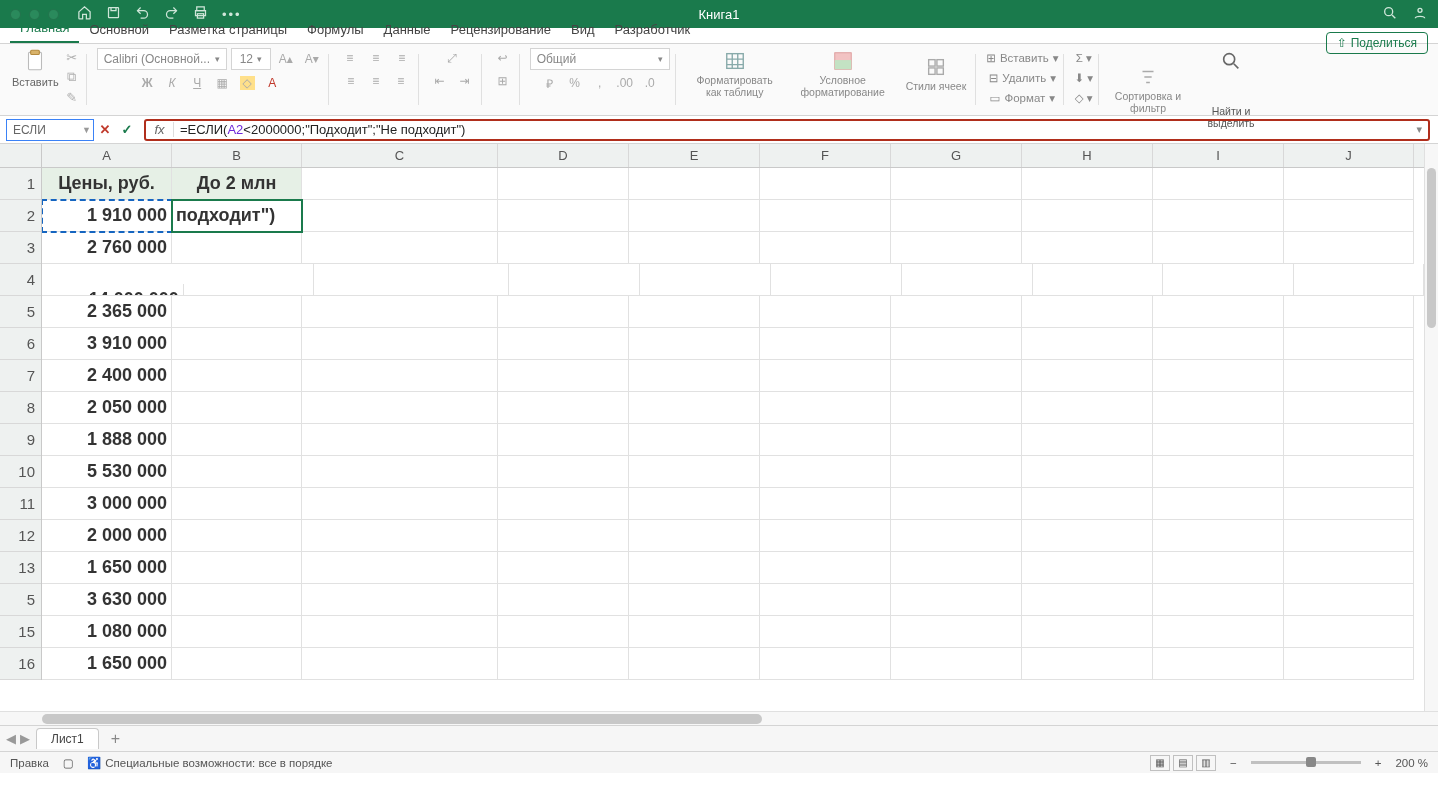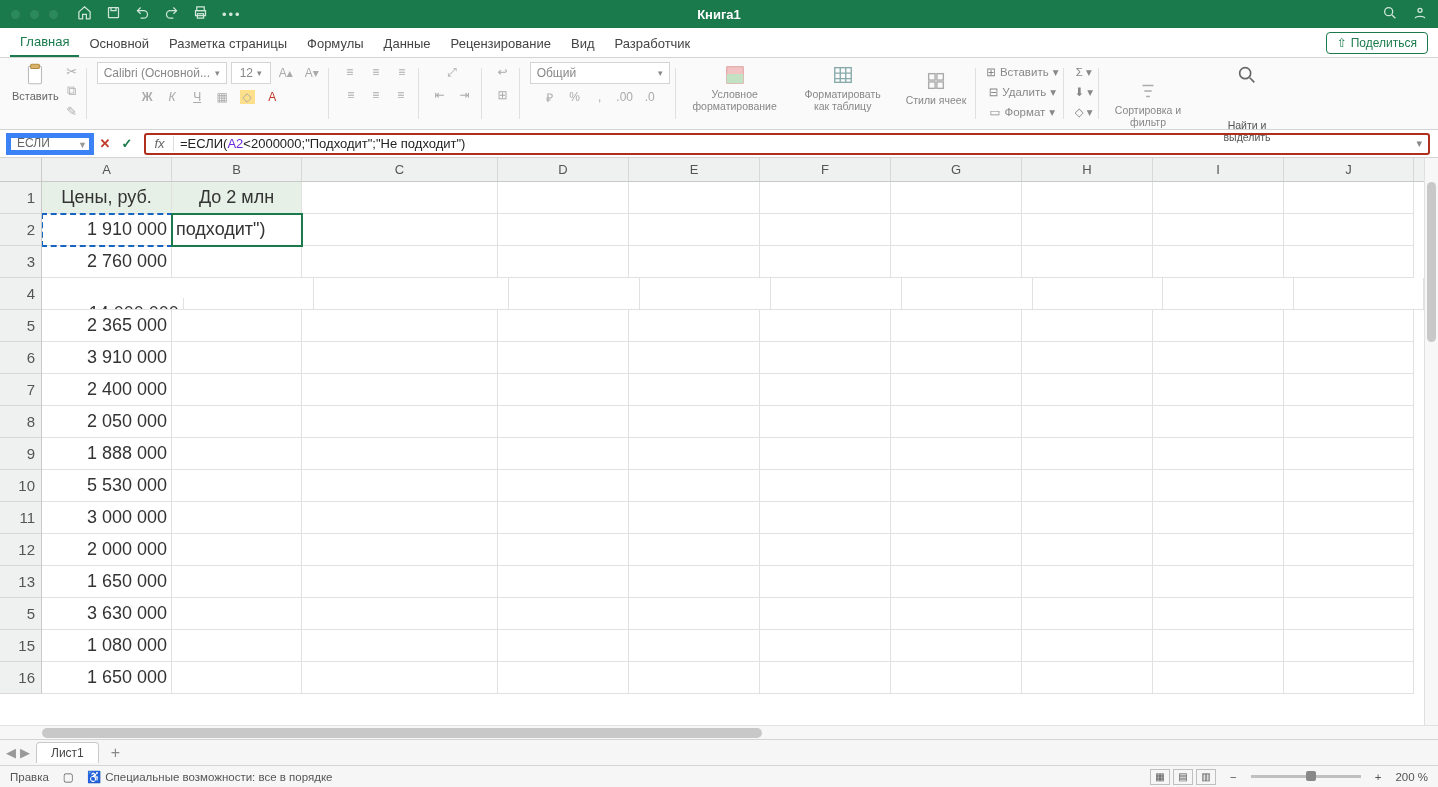--- a/index.html
+++ b/index.html
@@ -3,24 +3,24 @@
 <meta charset="utf-8">
 <style>
 * { margin: 0; padding: 0; box-sizing: border-box; font-family: -apple-system, "Helvetica Neue", Arial, sans-serif; }
 body { width: 1438px; height: 787px; background: #fff; overflow: hidden; font-size: 13px; color: #333; user-select: none; }
 
 .titlebar { height: 28px; background: #1a7a4c; display: flex; align-items: center; position: relative; color: #e3f0e8; }
 .traffic { display: flex; gap: 8px; margin-left: 10px; }
 .traffic span { width: 11px; height: 11px; border-radius: 50%; background: #2a8a5c; border: 1px solid rgba(0,0,0,.15); }
 .title-icons { display: flex; gap: 14px; margin-left: 18px; align-items: center; }
 .title-icons svg { width: 15px; height: 15px; }
-.doc-title { position: absolute; left: 50%; transform: translateX(-50%); font-size: 13px; font-weight: 700; color: #fff; }
+.doc-title { position: absolute; left: 50%; transform: translateX(-50%); font-size: 13px; font-weight: 400; color: #fff; }
 .title-right { position: absolute; right: 10px; display: flex; gap: 14px; align-items: center; }
 
-.tabs-row { height: 30px; background: #fff; display: flex; align-items: flex-end; padding: 0 10px; border-bottom: 1px solid #d4d4d4; position: relative; }
+.tabs-row { height: 16px; background: #fff; display: flex; align-items: flex-end; padding: 0 10px; border-bottom: 1px solid #d4d4d4; position: relative; }
 .ribbon-tab { padding: 6px 10px 6px; font-size: 13px; color: #444; cursor: pointer; }
 .ribbon-tab.active { color: #1a7a4c; border-bottom: 2px solid #1a7a4c; font-weight: 500; }
 .share-btn { position: absolute; right: 10px; top: 4px; border: 1px solid #1a7a4c; color: #1a7a4c; border-radius: 4px; padding: 3px 10px; font-size: 12px; display: flex; align-items: center; gap: 4px; }
 
 .ribbon { height: 72px; background: #fafafa; border-bottom: 1px solid #d4d4d4; display: flex; align-items: flex-start; padding: 4px 6px; gap: 4px; color: #b0b0b0; }
 .rgroup { display: flex; flex-direction: column; align-items: center; padding: 0 6px; height: 100%; position: relative; }
 .rgroup::after { content: ""; position: absolute; right: 0; top: 6px; bottom: 6px; width: 1px; background: #e0e0e0; }
 .rgroup:last-child::after { display: none; }
 .rrow { display: flex; align-items: center; gap: 4px; }
 .rpaste { display: flex; flex-direction: column; align-items: center; font-size: 11px; color: #666; gap: 2px; }
@@ -31,38 +31,38 @@
 .fontbox { width: 130px; }
 .sizebox { width: 40px; justify-content: center; }
 .btnrow { display: flex; gap: 3px; margin-top: 3px; }
 .rbtn { width: 22px; height: 20px; display: flex; align-items: center; justify-content: center; font-size: 12px; color: #aaa; }
 .bigbtn { display: flex; flex-direction: column; align-items: center; font-size: 10.5px; color: #888; gap: 2px; padding: 2px 4px; }
 .bigbtn svg { width: 22px; height: 22px; }
 .cellmenu { display: flex; align-items: center; gap: 4px; font-size: 11.5px; color: #888; height: 20px; }
 .numfmt { border: 1px solid #d4d4d4; background:#fff; width: 140px; height: 22px; display:flex; align-items:center; padding:0 6px; font-size:12px; color:#888; }
 
 .formula-row { height: 28px; background: #fff; border-bottom: 1px solid #d4d4d4; display: flex; align-items: center; }
-.namebox { width: 88px; height: 22px; border: 5px solid #3b82f6; margin-left: 6px; display: flex; align-items: flex-end; padding: 0 6px; font-size: 12px; color: #666; position: relative; }
+.namebox { width: 88px; height: 22px; border: 1px solid #3b82f6; margin-left: 6px; display: flex; align-items: center; padding: 0 6px; font-size: 12px; color: #666; position: relative; }
 .namebox .dd { position: absolute; right: 2px; color: #999; font-size: 9px; }
 .fb-cancel, .fb-confirm { width: 22px; text-align: center; }
 .fb-cancel { color: #c0392b; font-weight: bold; }
 .fb-confirm { color: #1a7a4c; font-weight: bold; }
 .fx-wrap { display: flex; align-items: center; flex: 1; height: 22px; border: 2px solid #b02e1c; margin-left: 6px; margin-right: 8px; border-radius: 3px; background: #fff; }
 .fx-label { width: 28px; text-align: center; font-style: italic; color: #666; font-size: 13px; border-right: 1px solid #ddd; }
 .fx-input { flex: 0 0 auto; padding: 0 6px; font-size: 13px; color: #222; font-family: inherit; white-space: pre; }
 .fx-input .ref { color: #6d28d9; }
 .fx-expand { margin-left: auto; margin-right: 6px; color: #888; font-size: 11px; }
 
 .grid-wrap { position: relative; height: 567px; }
 .corner { position: absolute; left: 0; top: 0; width: 42px; height: 24px; background: #eef1f0; border-right: 1px solid #c9c9c9; border-bottom: 1px solid #c9c9c9; z-index: 3; }
 .colhdr { position: absolute; left: 42px; top: 0; right: 14px; height: 24px; display: flex; background: #eef1f0; border-bottom: 1px solid #c9c9c9; z-index: 2; }
 .colhdr div { border-right: 1px solid #d8d8d8; text-align: center; font-size: 13px; color: #555; line-height: 24px; }
 .rowhdr { position: absolute; left: 0; top: 24px; width: 42px; background: #eef1f0; border-right: 1px solid #c9c9c9; z-index: 2; }
 .rowhdr div { height: 32px; border-bottom: 1px solid #d8d8d8; text-align: right; padding-right: 6px; font-size: 15px; color: #555; line-height: 32px; }
-.cells { position: absolute; left: 42px; top: 24px; right: 14px; bottom: 0; }
+.cells { position: absolute; left: 42px; top: 24px; right: 14px; bottom: 0; font-weight: bold; }
 .crow { display: flex; height: 32px; }
 .cell { border-right: 1px solid #e1e1e1; border-bottom: 1px solid #e1e1e1; font-size: 18px; line-height: 31px; padding: 0 4px; overflow: hidden; white-space: nowrap; }
 .cell.hdr { background: #e6f0e6; text-align: center; font-size: 18px; }
 .cell.num { text-align: right; }
 .cell.edit { outline: 2px solid #1a7a4c; outline-offset: -1px; text-align: left; font-size: 18px; position: relative; }
 .cell.srcref { outline: 2px dashed #1565c0; outline-offset: -1px; }
 .vscroll { position: absolute; right: 0; top: 0; width: 14px; bottom: 0; background: #f7f7f7; border-left: 1px solid #e0e0e0; }
 .vscroll .thumb { position: absolute; top: 24px; left: 2px; right: 2px; height: 160px; background: #c8c8c8; border-radius: 6px; }
 
 .hscroll { height: 14px; background: #f7f7f7; border-top: 1px solid #e0e0e0; position: relative; }
@@ -229,32 +229,32 @@
       <div class="rbtn">₽</div>
       <div class="rbtn">%</div>
       <div class="rbtn">,</div>
       <div class="rbtn">.00</div>
       <div class="rbtn">.0</div>
     </div>
   </div>
   <div class="rgroup">
     <div class="rrow" style="gap:10px;">
       <div class="bigbtn">
+          <svg viewBox="0 0 24 24" fill="none" stroke="#8aa" stroke-width="1.5">
+            <rect x="3" y="4" width="18" height="16"></rect>
+            <path d="M3 10h18M3 16h18M9 4v16M15 4v16"></path>
+          </svg>
+          <span style="text-align:center;max-width:90px;">Форматировать как таблицу</span>
+        </div>
+      <div class="bigbtn">
           <svg viewBox="0 0 24 24">
             <rect x="3" y="3" width="18" height="18" fill="#f2c3c3" stroke="#d99"></rect>
             <rect x="3" y="11" width="18" height="10" fill="#c3e2c3"></rect>
           </svg>
           <span style="text-align:center;max-width:90px;">Условное форматирование</span>
-        </div>
-      <div class="bigbtn">
-          <svg viewBox="0 0 24 24" fill="none" stroke="#8aa" stroke-width="1.5">
-            <rect x="3" y="4" width="18" height="16"></rect>
-            <path d="M3 10h18M3 16h18M9 4v16M15 4v16"></path>
-          </svg>
-          <span style="text-align:center;max-width:90px;">Форматировать как таблицу</span>
         </div>
       <div class="bigbtn">
           <svg viewBox="0 0 24 24" fill="none" stroke="#aaa" stroke-width="1.5">
             <rect x="4" y="4" width="7" height="7"></rect>
             <rect x="13" y="4" width="7" height="7"></rect>
             <rect x="4" y="13" width="7" height="7"></rect>
             <rect x="13" y="13" width="7" height="7"></rect>
           </svg>
           <span style="text-align:center;">Стили ячеек</span>
         </div>
@@ -264,21 +264,21 @@
     <div class="cellmenu"><span>⊞</span><span>Вставить</span> ▾</div>
     <div class="cellmenu"><span>⊟</span><span>Удалить</span> ▾</div>
     <div class="cellmenu"><span>▭</span><span>Формат</span> ▾</div>
   </div>
   <div class="rgroup">
     <div class="cellmenu">Σ ▾</div>
     <div class="cellmenu">⬇ ▾</div>
     <div class="cellmenu">◇ ▾</div>
   </div>
   <div class="rgroup">
-    <div class="rrow" style="gap:26px;">
+    <div class="rrow" style="gap:10px;">
       <div class="bigbtn">
           <svg viewBox="0 0 24 24" fill="none" stroke="#aaa" stroke-width="1.6">
             <path d="M6 6h12M8 12h8M10 18h4"></path>
           </svg>
           <span style="text-align:center;max-width:70px;">Сортировка и фильтр</span>
         </div>
       <div class="bigbtn">
           <svg viewBox="0 0 24 24" fill="none" stroke="#666" stroke-width="1.8">
             <circle cx="10" cy="10" r="6"></circle>
             <path d="M20 20l-5-5"></path>

